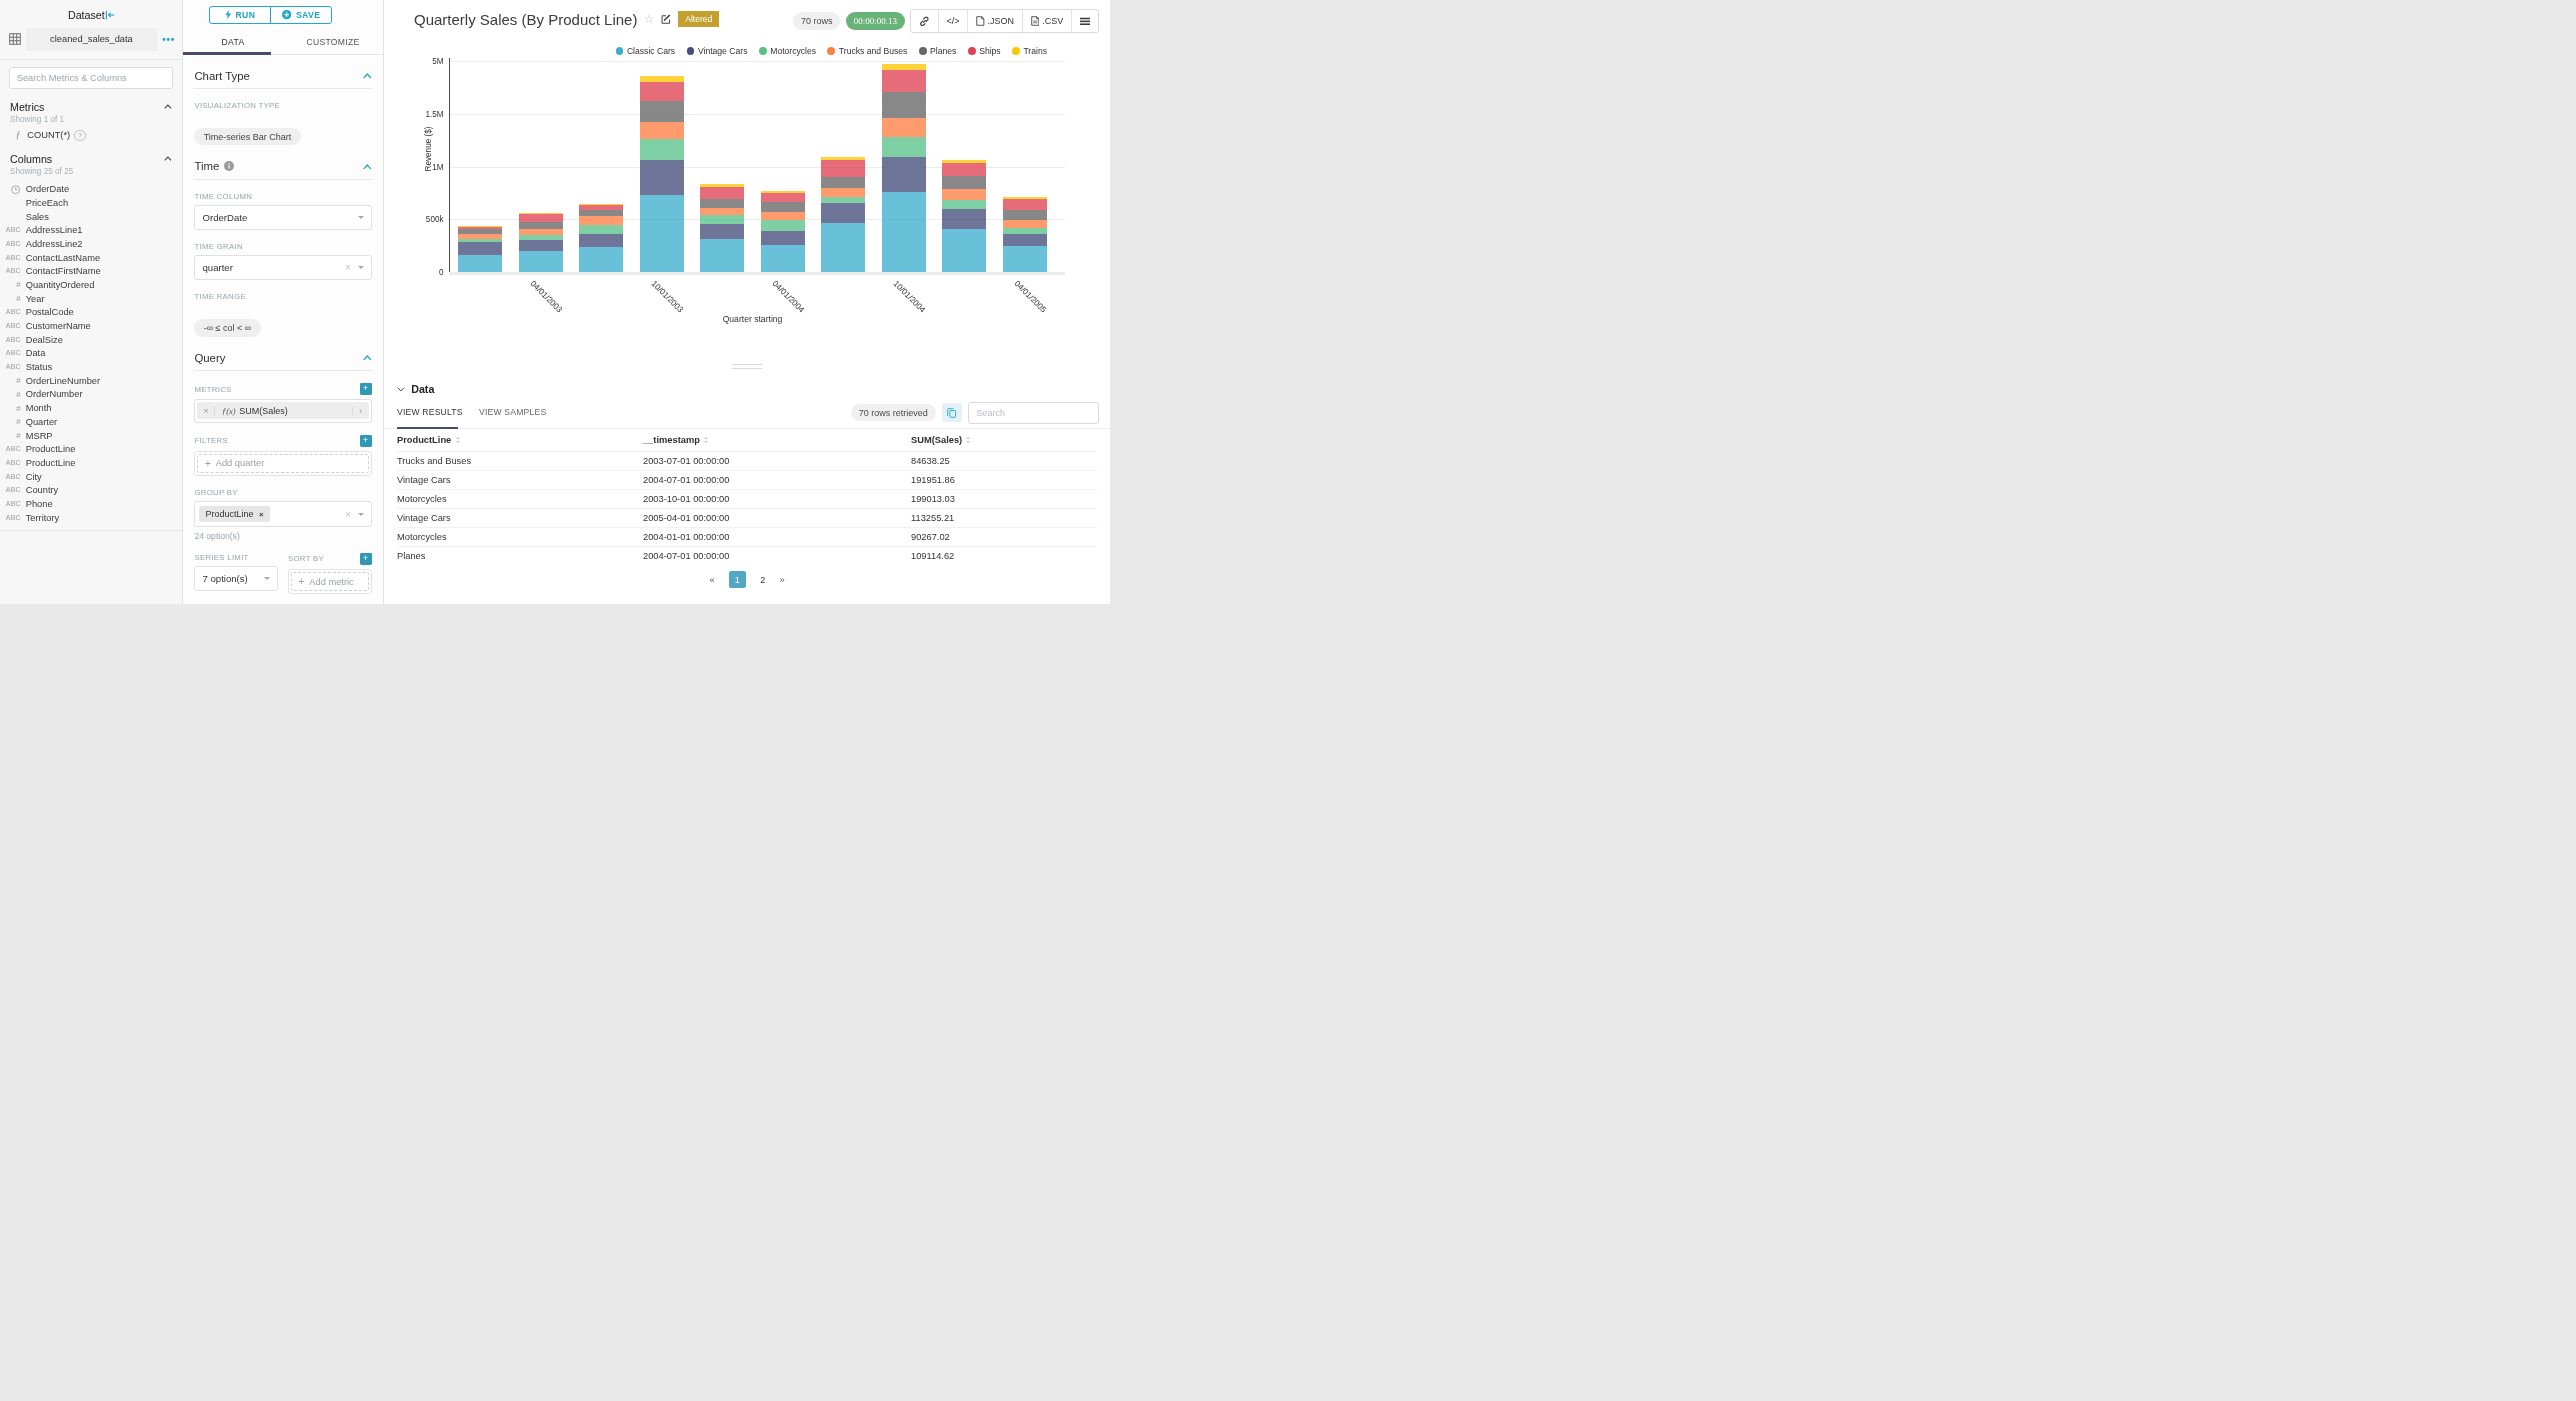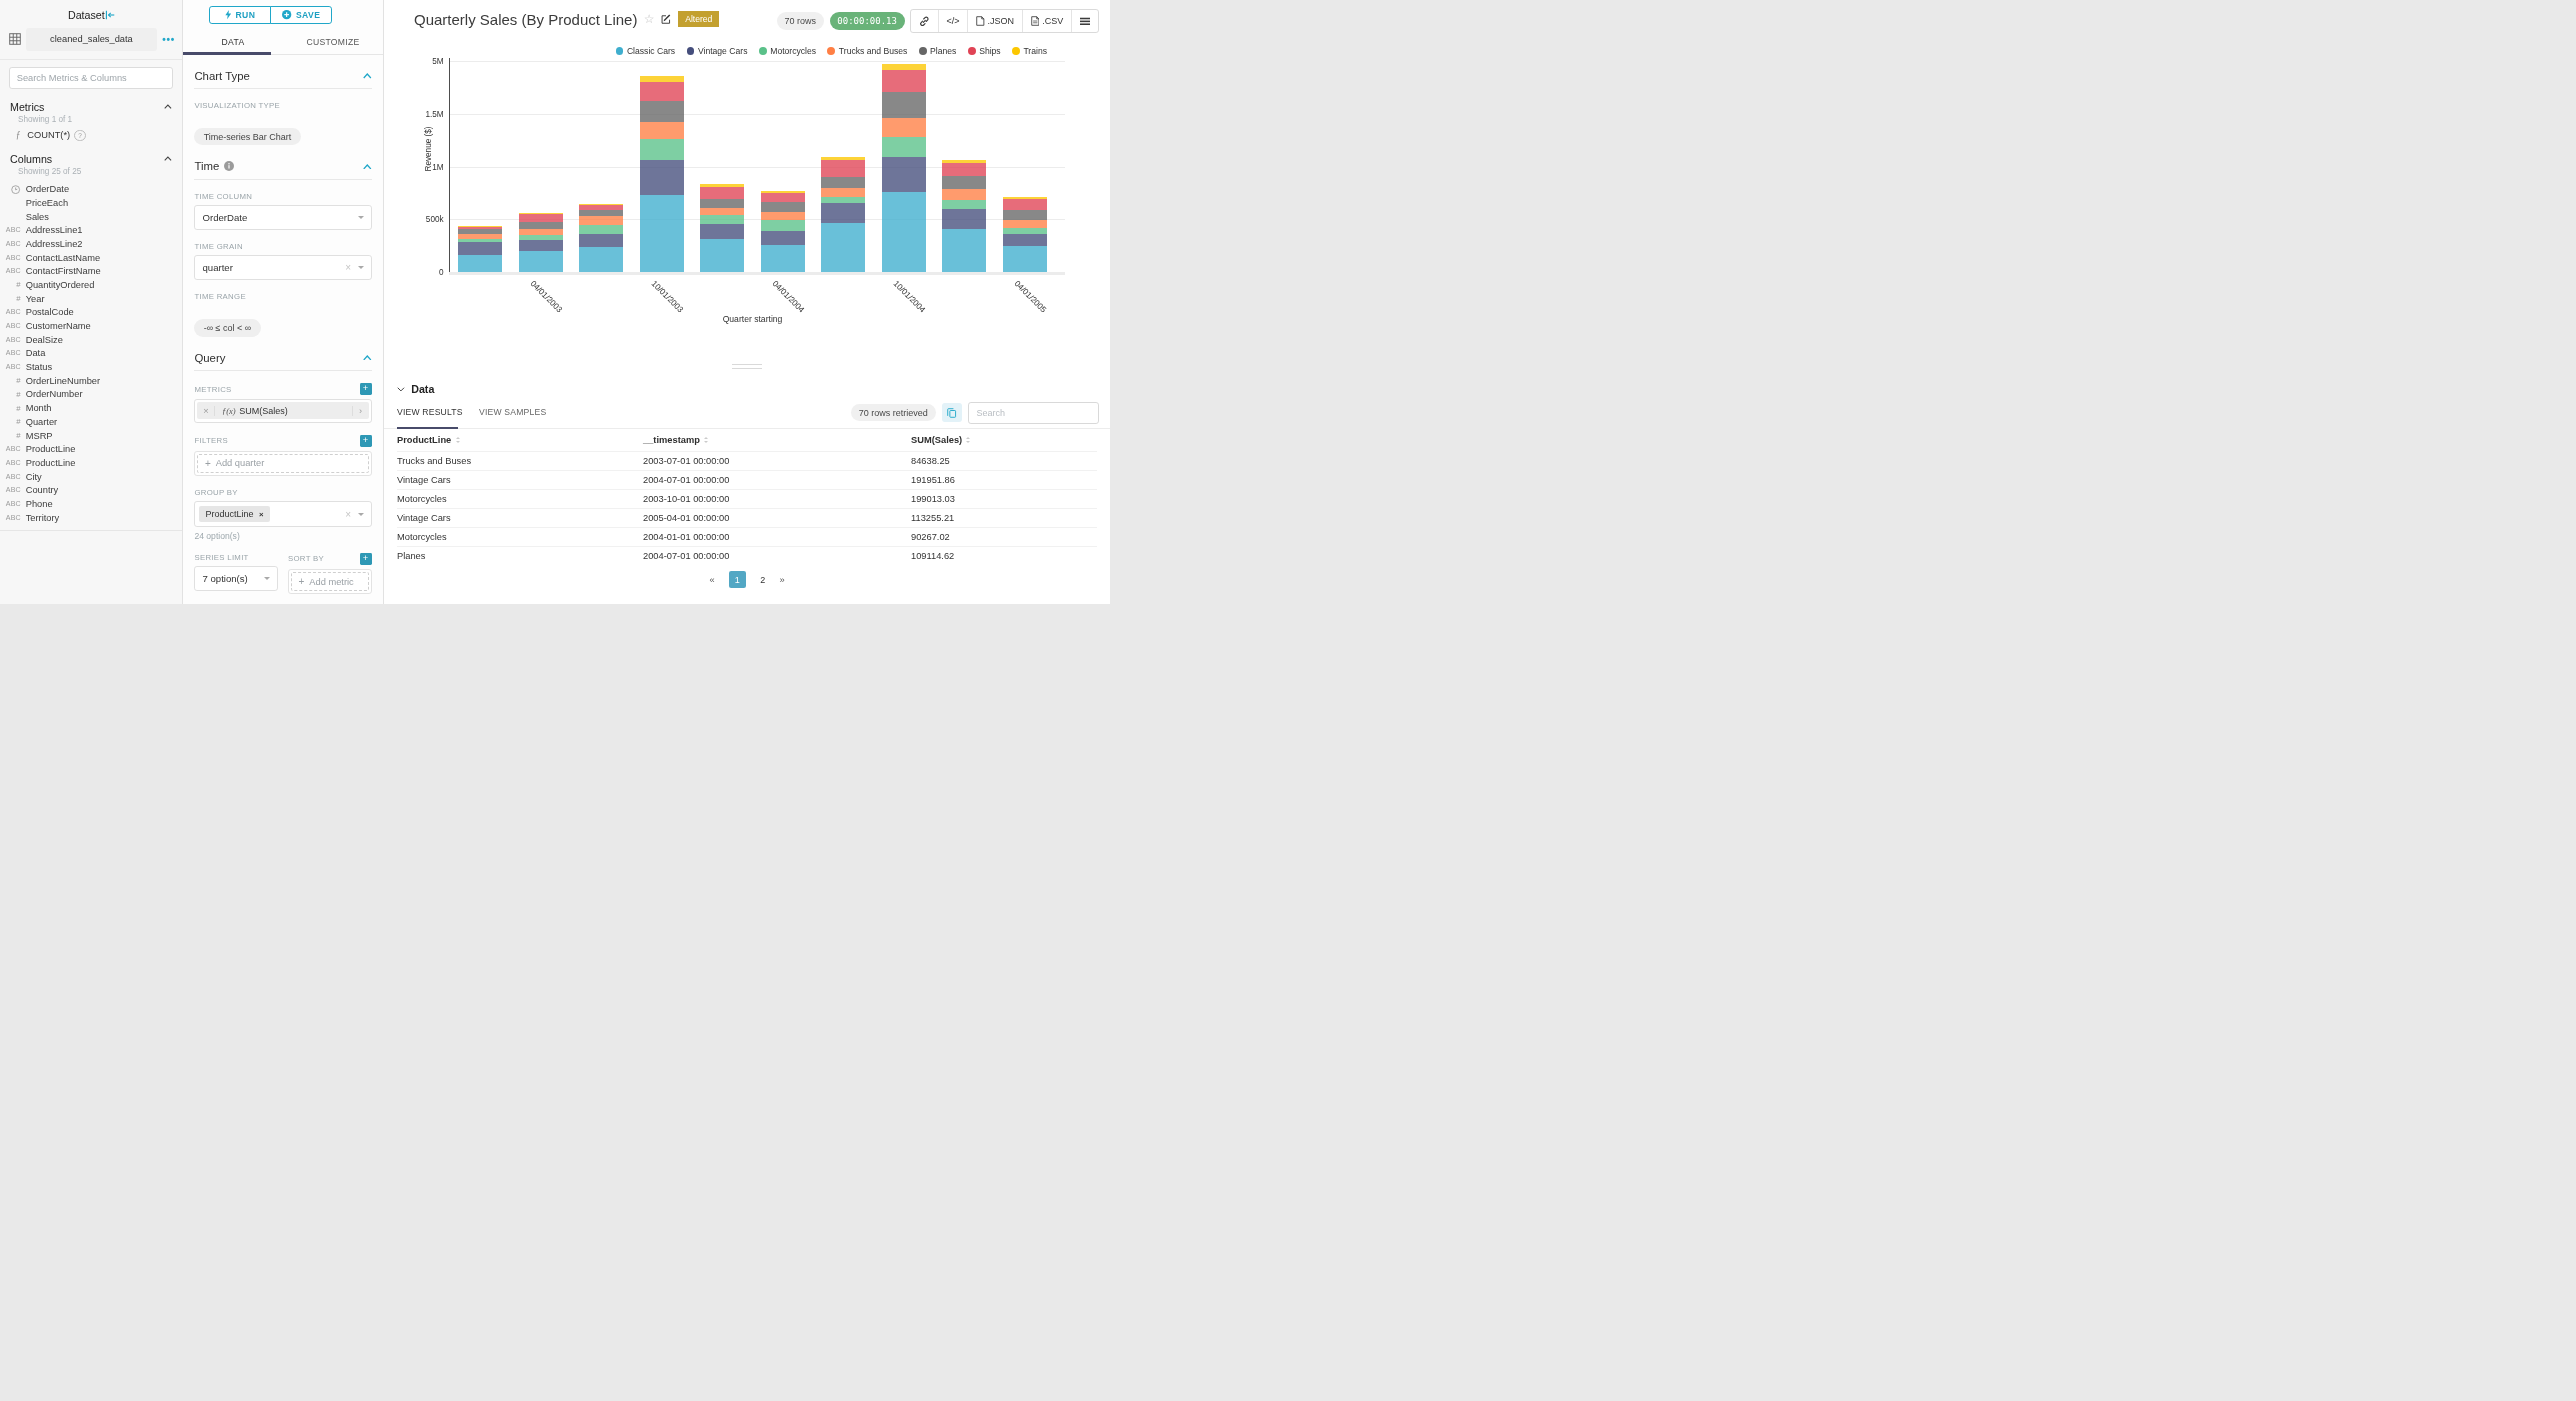--- a/index.html
+++ b/index.html
@@ -12,21 +12,21 @@
   .sb-title{font-size:10.7px;color:#222;}
   .ds-row{display:flex;align-items:center;gap:5.7px;padding:7.1px 7.1px 0 8.6px;}
   .ds-pill{flex:1;background:#EFEFEF;border-radius:2.9px;height:23px;display:flex;align-items:center;justify-content:center;font-size:9.3px;color:#333;}
   .dots{color:#20A7C9;font-weight:bold;letter-spacing:0.7px;font-size:10px;cursor:pointer;}
   .sb-div{border-bottom:0.7px solid #E8E8E8;margin-top:8.6px;}
   .sb-search{margin:7.1px 8.6px 0 8.6px;}
   .sb-search input{width:100%;box-sizing:border-box;height:21.4px;border:0.7px solid #DCDCDC;border-radius:2.9px;padding:0 7.1px;font-size:9.3px;font-family:inherit;color:#333;background:#fff;outline:none;}
   .sb-search input::placeholder{color:#9FA6AB;}
   .sec-head{display:flex;justify-content:space-between;align-items:center;padding:0 10px;margin-top:12px;}
   .sec-head .t{font-size:10.7px;color:#222;}
-  .showing{padding:0 18px;color:#ABB1B6;font-size:8.2px;margin-top:2.1px;}
+  .showing{padding:0 10px;color:#ABB1B6;font-size:8.2px;margin-top:2.1px;}
   .metric-item{display:flex;align-items:center;gap:4.3px;padding:5.7px 0 0 13px;}
   .fx{font-style:italic;font-family:"Liberation Serif",serif;color:#888;width:10px;text-align:center;}
   .m-label{font-size:9.3px;color:#333;}
   .qmark{width:9.3px;height:9.3px;border:0.7px solid #BDBDBD;border-radius:50%;color:#9A9A9A;font-size:6.4px;display:inline-flex;align-items:center;justify-content:center;}
   .col-list{margin-top:6.4px;}
   .col-item{display:flex;align-items:center;height:13.7px;padding-left:5.7px;}
   .col-icon{width:20px;display:flex;justify-content:flex-end;padding-right:5px;color:#9B9B9B;font-size:7.1px;box-sizing:border-box;align-items:center;}
   .col-icon .abc{font-size:7.1px;letter-spacing:0.1px;color:#9B9B9B;}
   .col-icon .num{font-size:7.8px;color:#9B9B9B;}
   .col-name{font-size:9.3px;color:#3C3C3C;}
@@ -519,21 +519,21 @@
               <g stroke="#333" stroke-width="1.3" fill="none">
                 <path d="M12 8 V13 H1.5 V2.5 H7"></path>
                 <path d="M5.5 9.5 L13 2 L11.5 0.8 L4.2 8.2 L3.8 10 Z" fill="#333" stroke="none"></path>
               </g>
             </svg>
         </span>
         <span class="badge-altered" id="badge-altered" style="background: rgb(195, 160, 47);">Altered</span>
       </div>
       <div class="head-right">
         <span class="pill-gray">70 rows</span>
-        <span class="pill-timer" id="pill-timer" style="background: rgb(105, 179, 121);">00:00:00.13</span>
+        <span class="pill-timer" id="pill-timer" style="background: rgb(105, 179, 121); font-family: Liberation Serif, serif;">00:00:00.13</span>
         <div class="btn-group">
           <span class="bg-item">
             <svg width="10.7" height="10.7" viewBox="0 0 16 16">
                 <g stroke="#3B3B3B" stroke-width="1.7" fill="none" stroke-linecap="round">
                   <path d="M6.5 9.5 L9.5 6.5"></path>
                   <path d="M7 4.5 L9 2.5 a2.6 2.6 0 0 1 3.7 3.7 L10.7 8.2"></path>
                   <path d="M9 11.5 L7 13.5 a2.6 2.6 0 0 1 -3.7 -3.7 L5.3 7.8"></path>
                 </g>
               </svg>
           </span>

